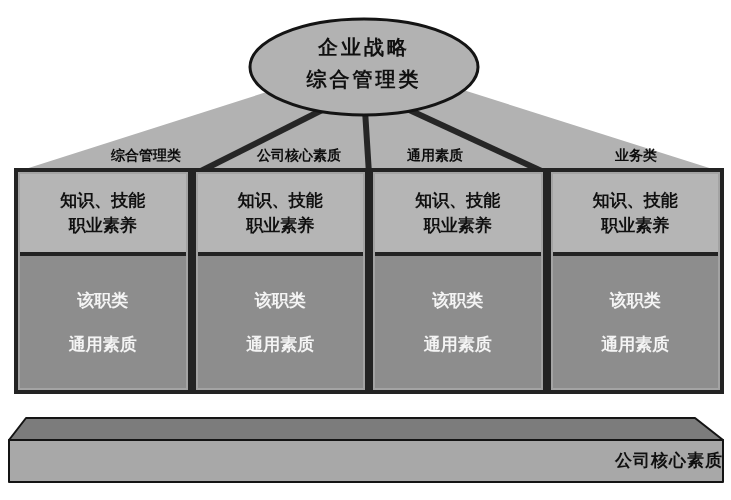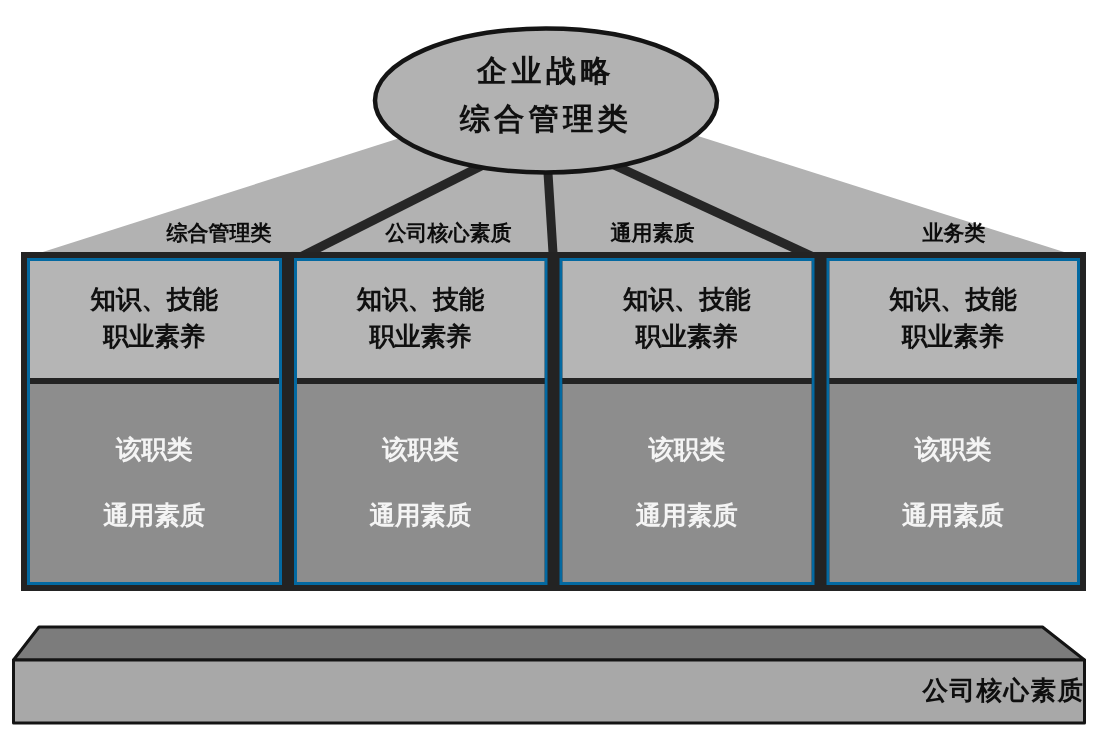--- a/index.html
+++ b/index.html
@@ -52,21 +52,21 @@
     width: 710px;
     height: 226px;
     background: #232323;
     box-sizing: border-box;
     padding: 4px;
     display: flex;
     gap: 8px;
   }
   .column {
     flex: 1;
-    border: 2px solid #0369a1;
+    border: 2px solid #a3a3a3;
     background: #232323;
     display: flex;
     flex-direction: column;
     min-width: 0;
   }
   .box-upper {
     height: 78px;
     background: #b5b5b5;
     color: #101010;
     display: flex;

